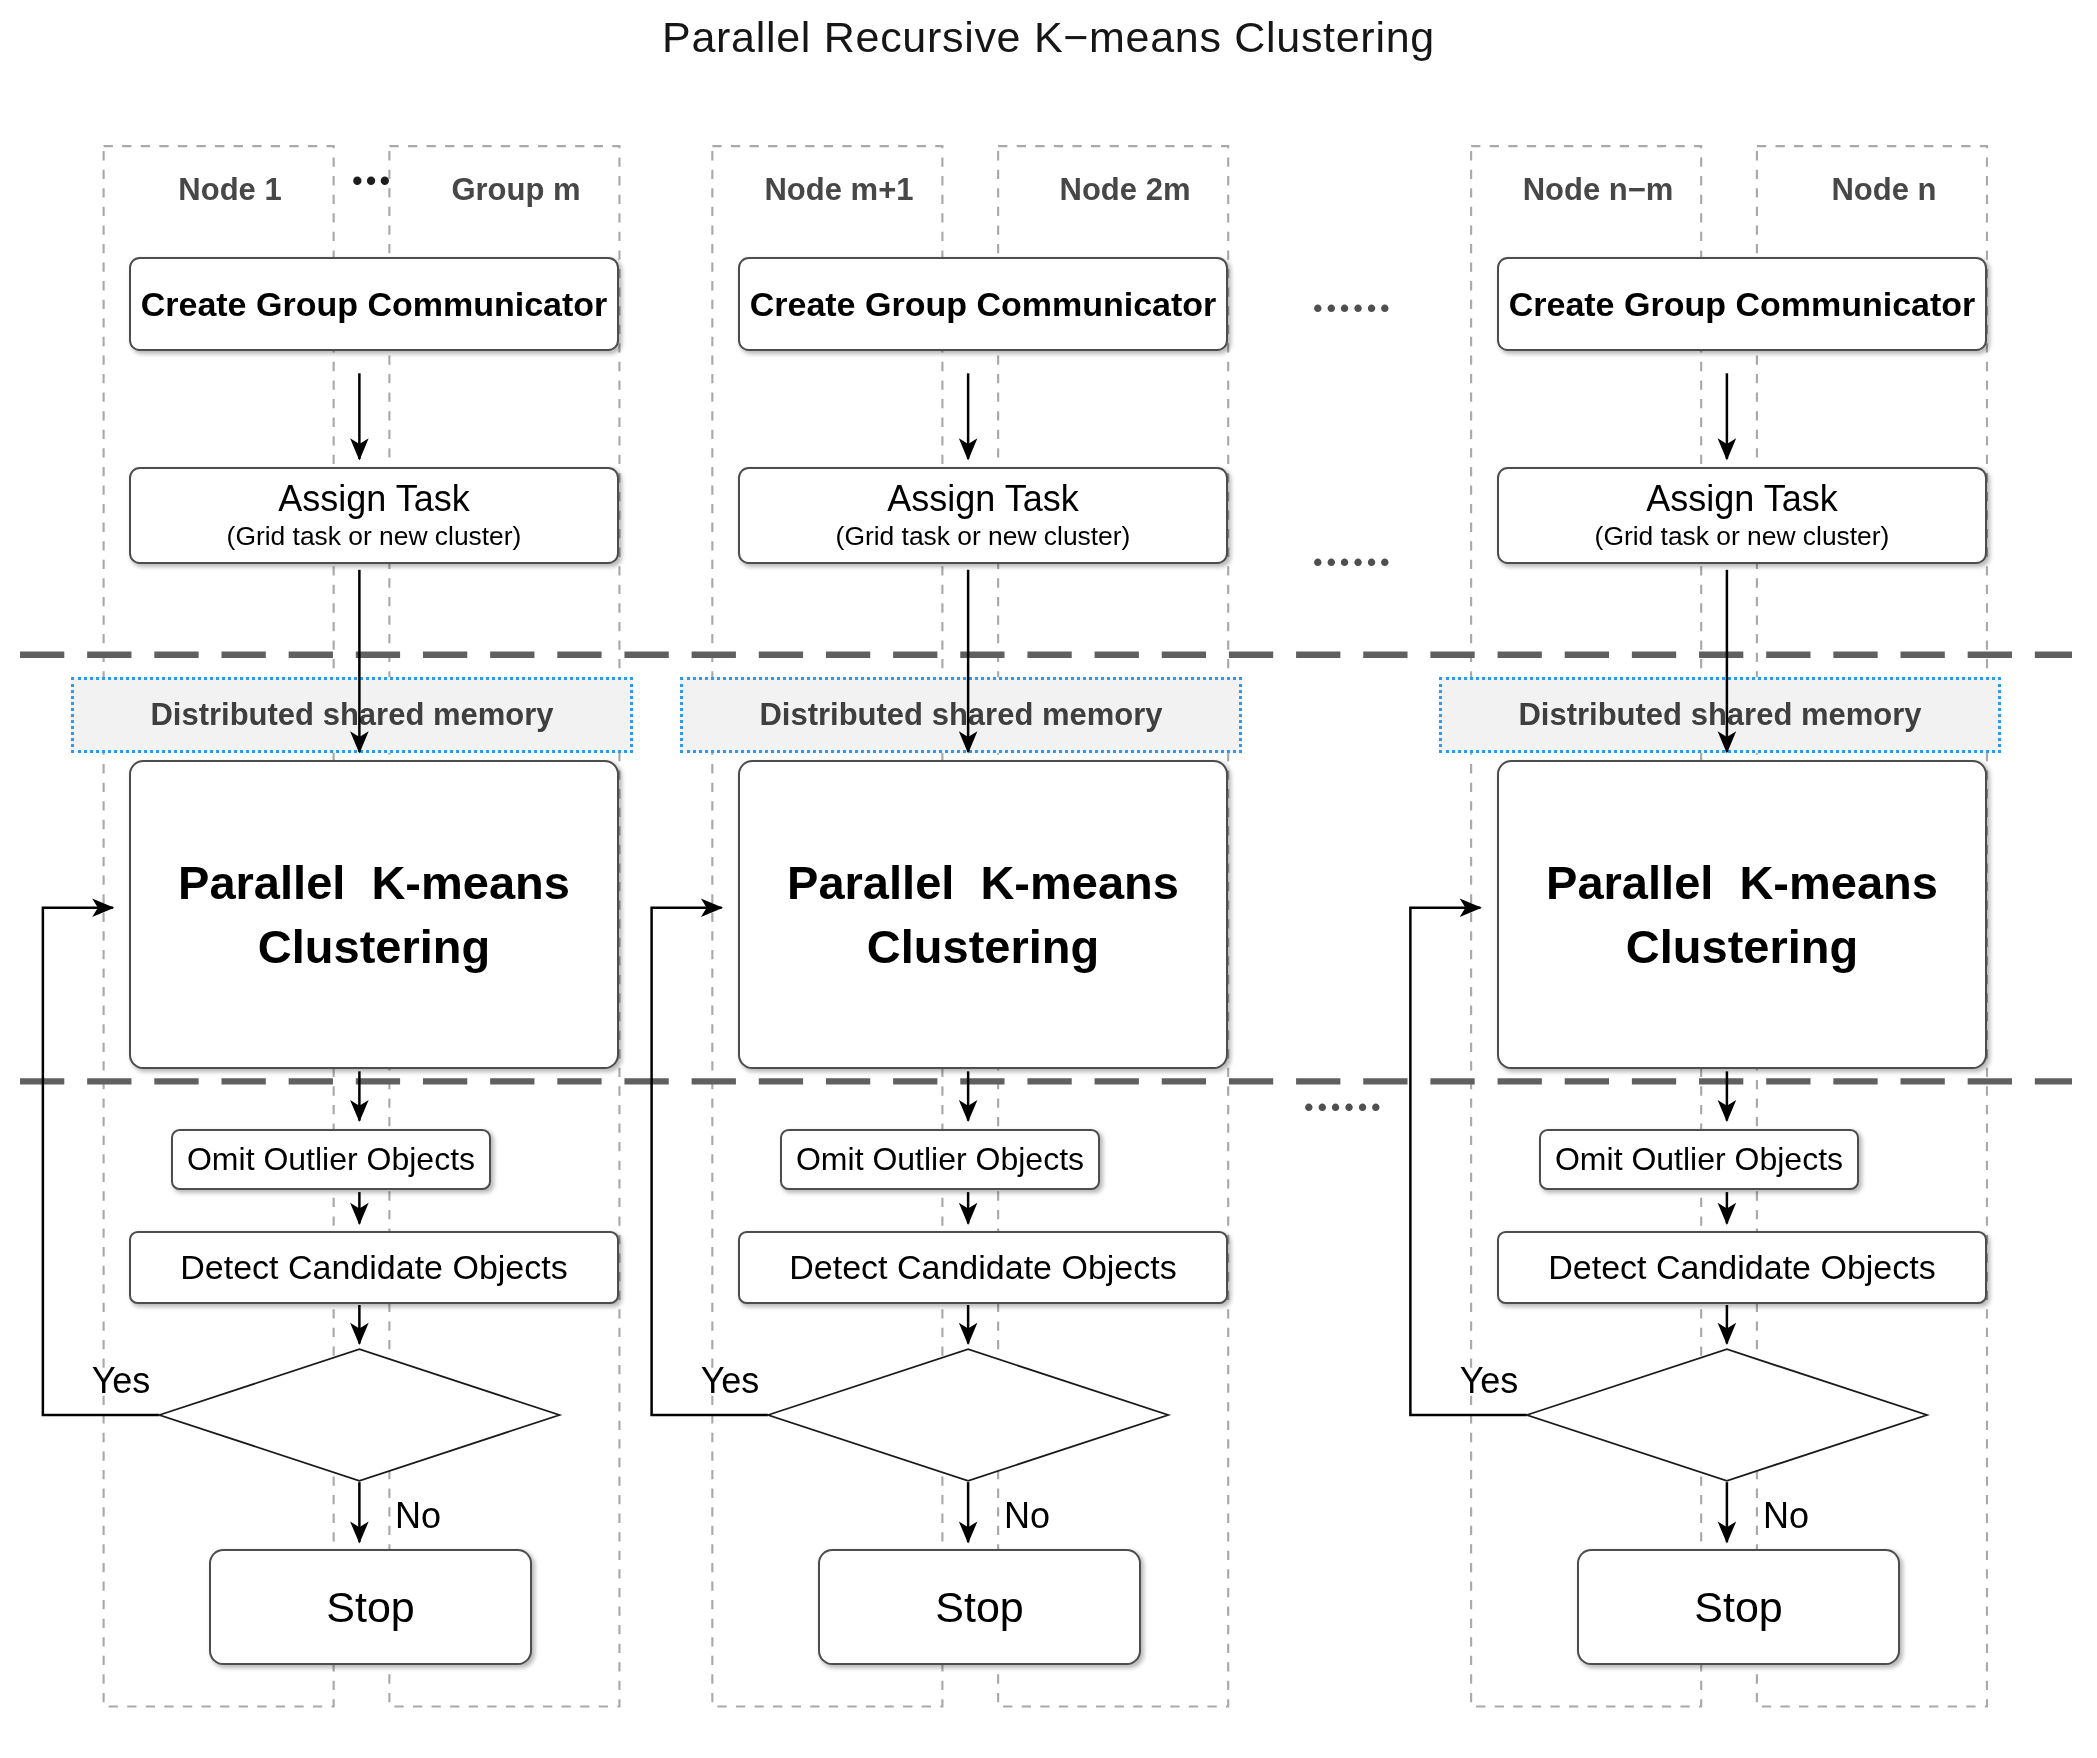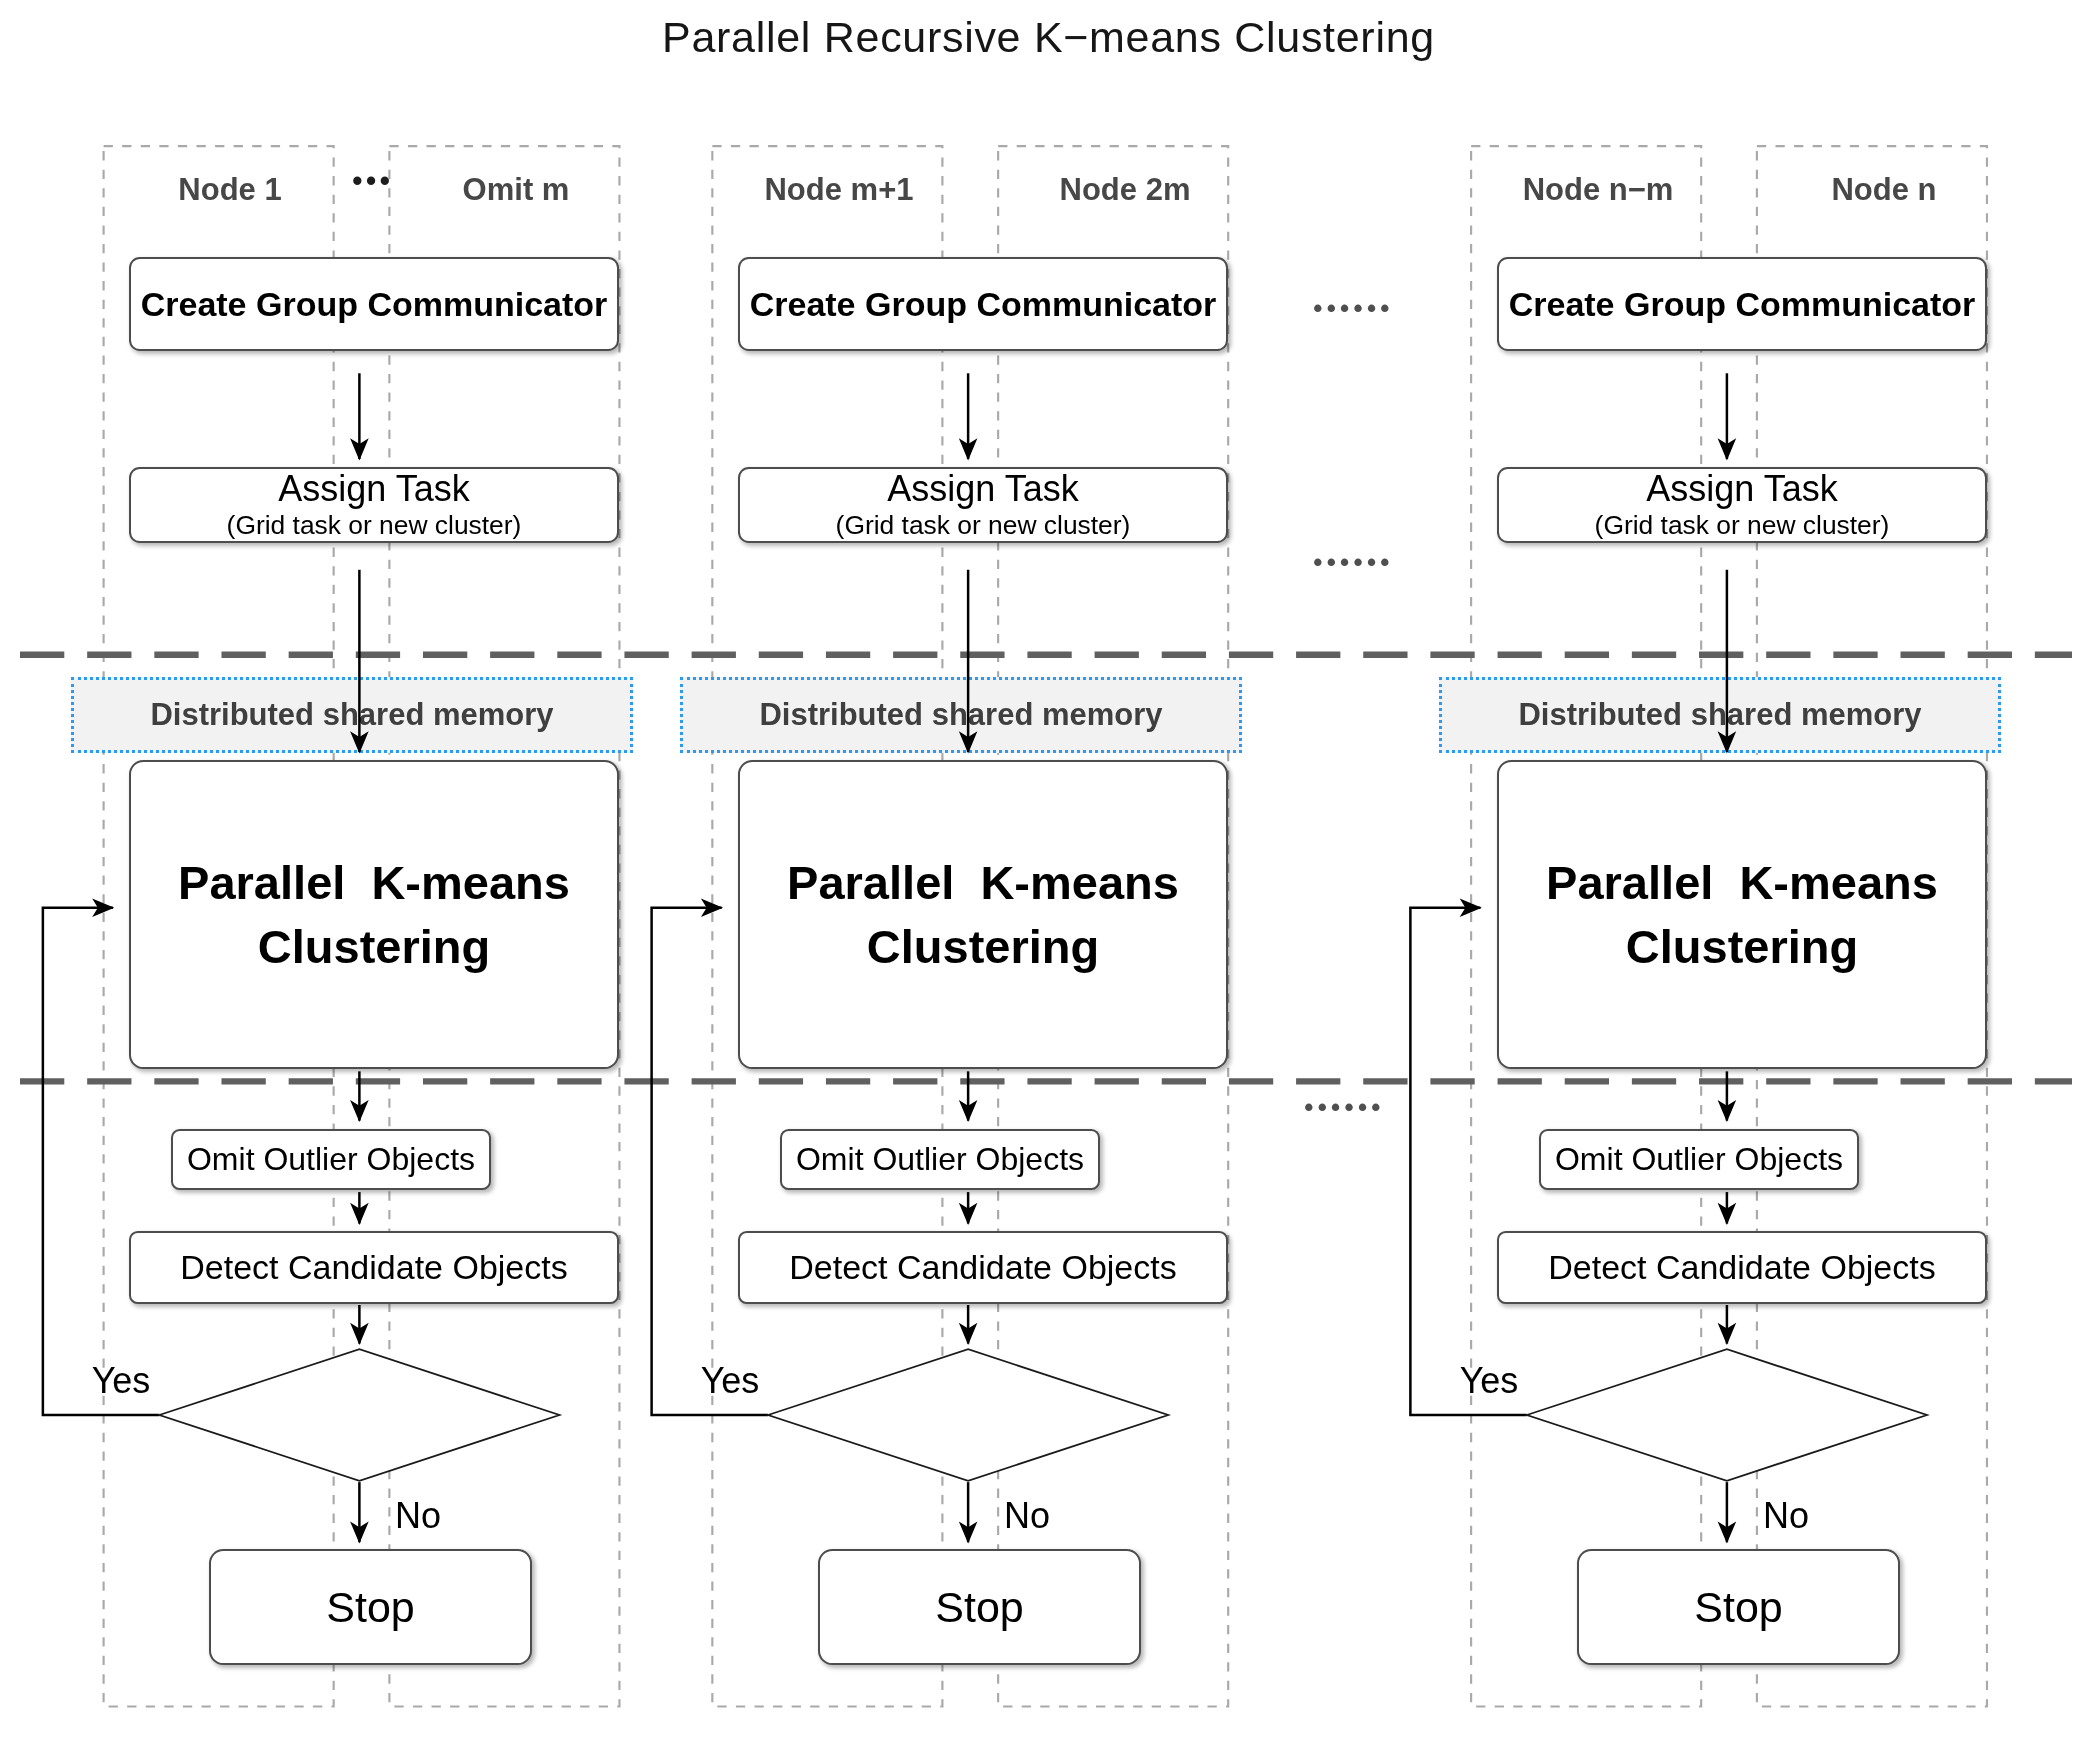--- a/index.html
+++ b/index.html
@@ -22,21 +22,21 @@
   .node-label.l2{left:calc(var(--cx) + 30px);}
   .lane-dots{position:absolute;top:165px;left:calc(var(--cx) - 41px);width:86px;
              text-align:center;font-size:29px;font-weight:700;letter-spacing:3.6px;color:#1d1d1d;}
 
   .box{position:absolute;left:calc(var(--cx) - 242px);width:490px;box-sizing:border-box;
        background:#ffffff;border:2.5px solid #4d4d4d;border-radius:10.7px;
        box-shadow:2.1px 2.9px 4.3px rgba(0,0,0,0.28);
        display:flex;flex-direction:column;align-items:center;justify-content:center;
        color:#000;text-align:center;}
   .box.create{top:257px;height:94px;font-size:34px;font-weight:bold;}
-  .box.assign{top:467px;height:76px;}
+  .box.assign{top:467px;height:97px;}
   .assign-title{font-size:36px;line-height:40px;}
   .assign-sub{font-size:26.4px;line-height:31px;margin-top:1.4px;}
   .dsm{position:absolute;left:calc(var(--cx) - 300px);width:562px;top:677px;height:76px;
        box-sizing:border-box;background:#f2f2f2;border:3.6px dotted #2b9bf2;
        display:flex;align-items:center;justify-content:center;
        font-size:31px;font-weight:700;color:#3f3f3f;}
   .box.pkm{top:760px;height:309px;border-radius:14.3px;font-weight:700;font-size:47px;line-height:64px;}
   .pkm-line1{word-spacing:13px;}
   .box.omit{left:calc(var(--cx) - 200px);width:320px;top:1129px;height:61px;font-size:32px;border-radius:8.6px;}
   .box.detect{top:1231px;height:73px;font-size:34px;border-radius:8.6px;}
@@ -70,21 +70,21 @@
       <rect x="1397" y="204" width="322" height="2184"></rect>
       <rect x="2059" y="204" width="322" height="2184"></rect>
       <rect x="2459" y="204" width="322" height="2184"></rect>
     </g>
   </svg>
 
   <div class="widgets">
 
     <div class="column" style="--cx:359px">
       <div class="node-label l1">Node 1</div>
-      <div class="node-label l2">Omit m</div>
+      <div class="node-label l2">Group m</div>
       <div class="lane-dots">•••</div>
       <div class="box create">
         <span>Create Group Communicator</span>
       </div>
       <div class="box assign">
         <div class="assign-title">Assign Task</div>
         <div class="assign-sub">(Grid task or new cluster)</div>
       </div>
       <div class="dsm">
         <span>Distributed shared memory</span>

